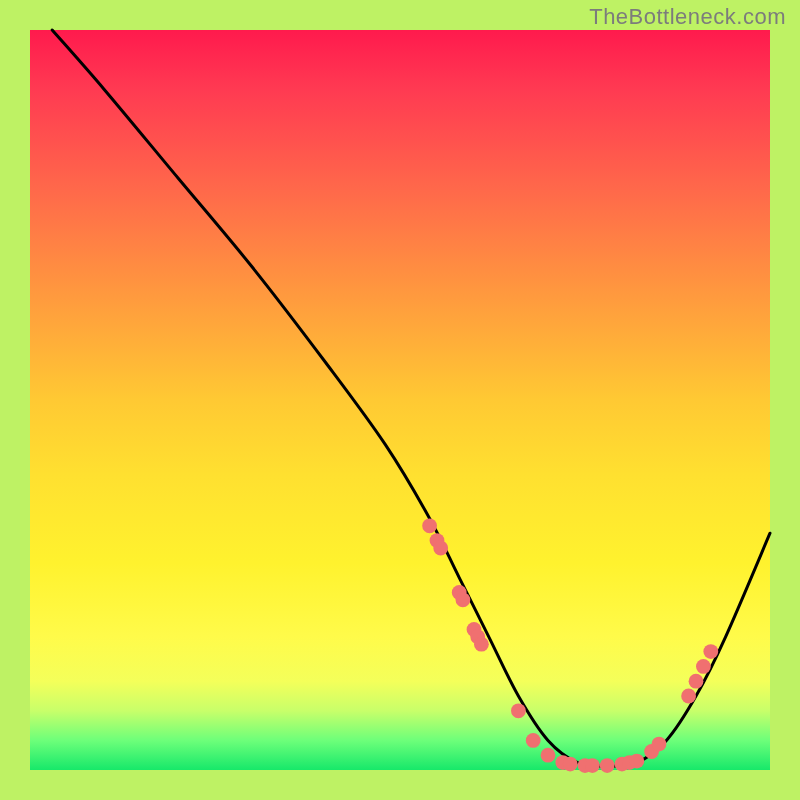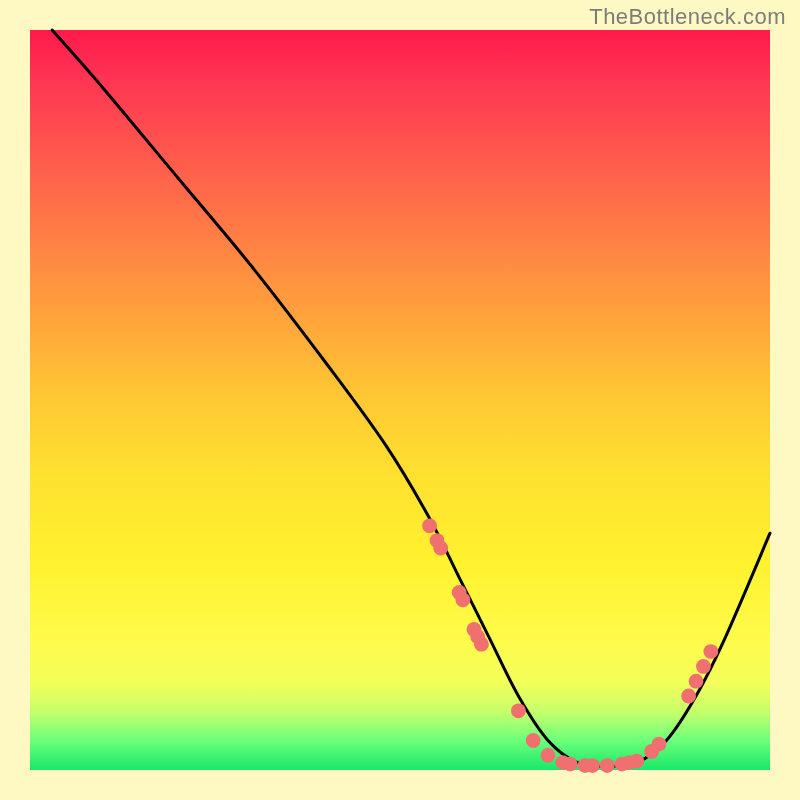--- a/index.html
+++ b/index.html
@@ -8,21 +8,21 @@
     width: 800px;
     height: 800px;
     background: #000;
     font-family: Arial, Helvetica, sans-serif;
     overflow: hidden;
   }
   .frame {
     position: relative;
     width: 800px;
     height: 800px;
-    background: #fef9c3;
+    background: #bef264;
   }
   .watermark {
     position: absolute;
     top: 4px;
     right: 14px;
     color: #7c7c7c;
     font-size: 22px;
     letter-spacing: 0.5px;
     font-weight: 500;
   }

